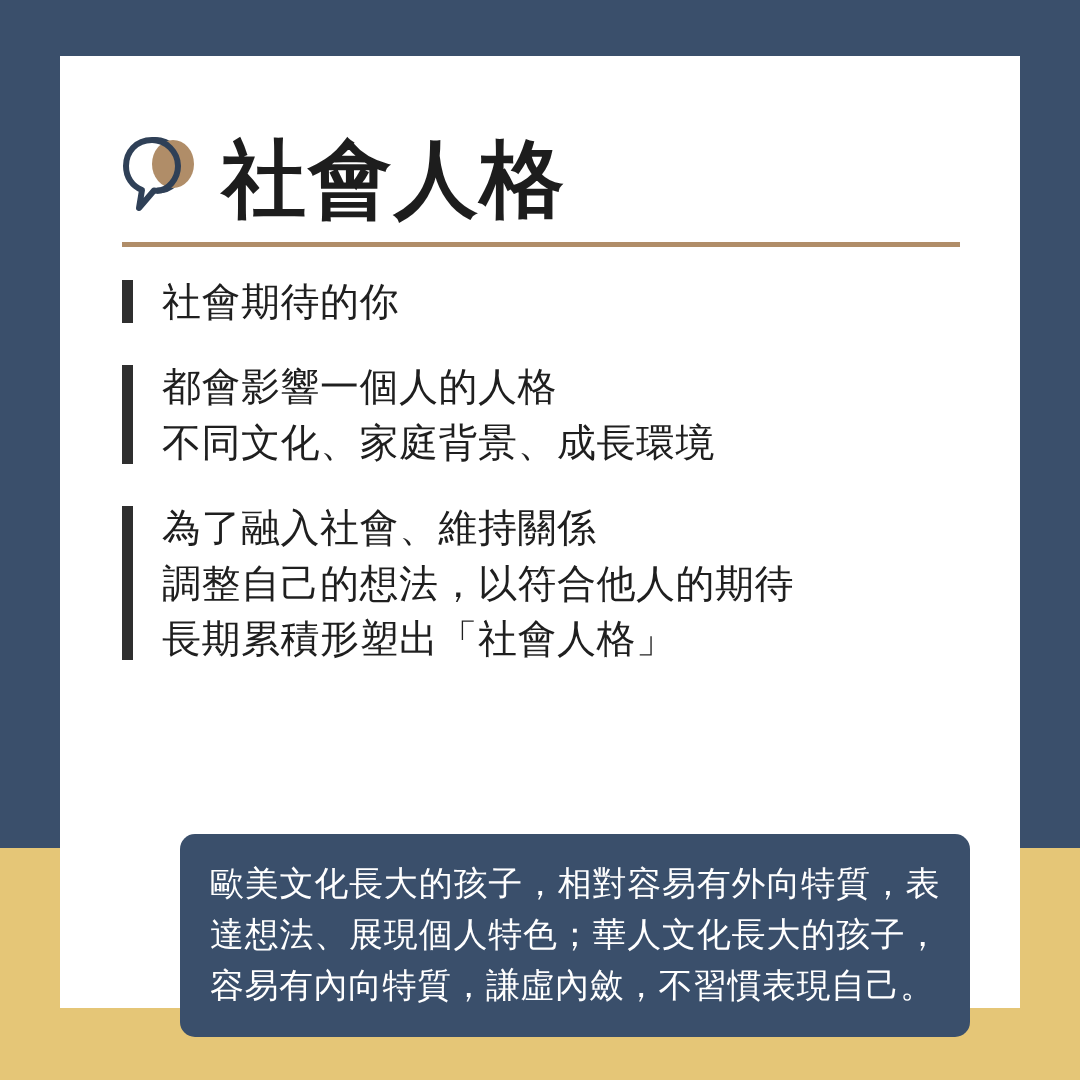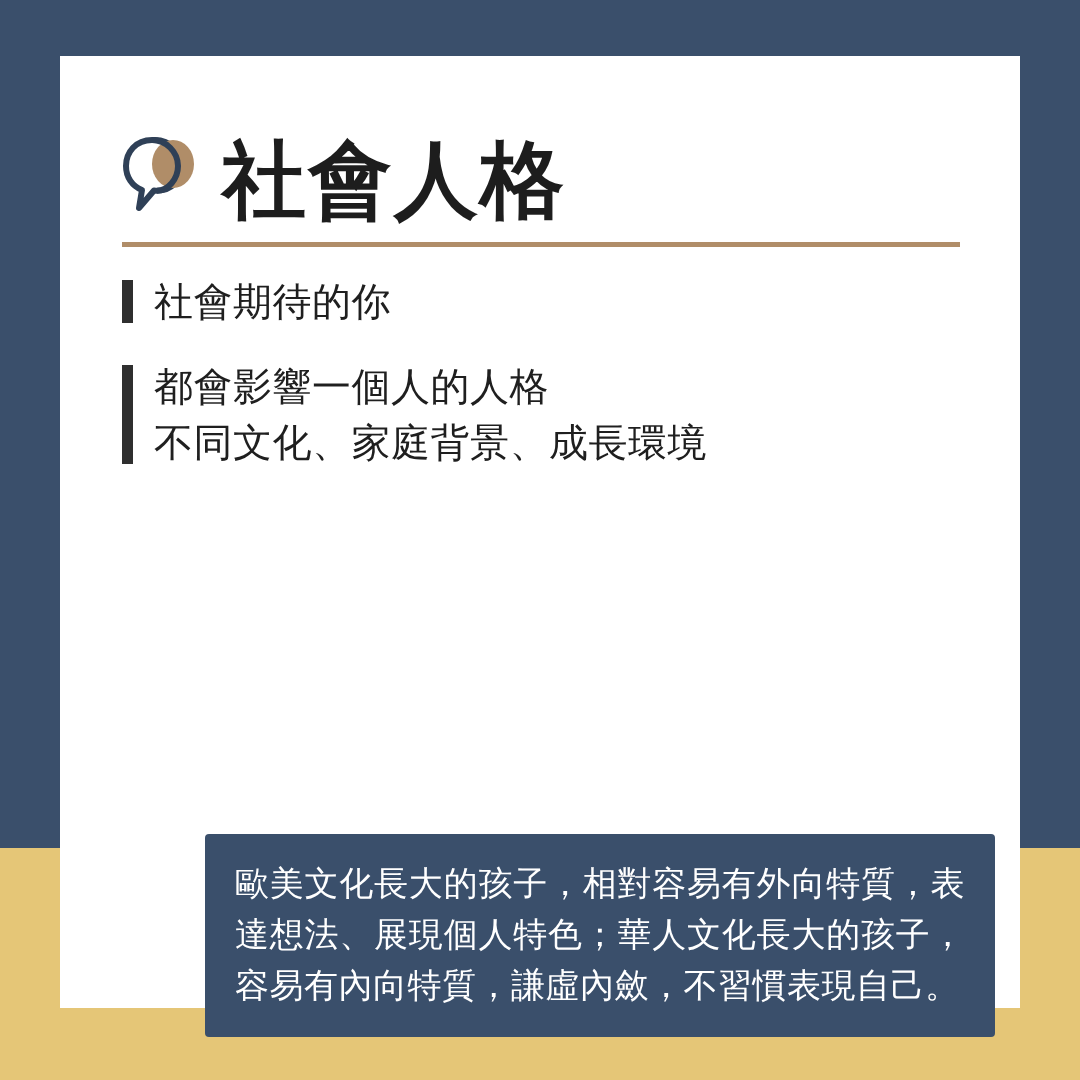--- a/index.html
+++ b/index.html
@@ -42,20 +42,21 @@
 
   
   .header {
     position: absolute;
     left: 62px;
     top: 58px;
     width: 840px;
     height: 132px;
     display: flex;
     align-items: center;
+    font-family: Liberation Serif, serif;
   }
   .logo-icon {
     position: relative;
     width: 82px;
     height: 92px;
     flex: 0 0 auto;
     margin-right: 18px;
   }
   .logo-icon svg {
     display: block;
@@ -81,21 +82,21 @@
 
   
   .blocks {
     position: absolute;
     left: 62px;
     top: 218px;
     width: 850px;
   }
   .block {
     position: relative;
-    padding-left: 32px;
+    padding-left: 40px;
     margin-bottom: 30px;
   }
   .block .bar {
     position: absolute;
     left: 0;
     top: 6px;
     bottom: 6px;
     width: 11px;
     background: #2f2f2f;
   }
@@ -103,26 +104,26 @@
     font-size: 39px;
     line-height: 1.42;
     color: #1f1f1f;
     white-space: nowrap;
     letter-spacing: 0.5px;
   }
 
   
   .note {
     position: absolute;
-    left: 145px;
+    left: 120px;
     top: 778px;
     width: 790px;
     box-sizing: border-box;
     background: #3a4f6b;
-    border-radius: 4px;
+    border-radius: 15px;
     padding: 24px 30px 26px 30px;
   }
   .note p {
     margin: 0;
     font-size: 34px;
     line-height: 1.5;
     color: #ffffff;
     letter-spacing: 0.5px;
     text-align: justify;
   }
@@ -155,20 +156,26 @@
         <div class="bar"></div>
         <div class="line">社會期待的你</div>
       </div>
 
       <div class="block">
         <div class="bar"></div>
         <div class="line">都會影響一個人的人格</div>
         <div class="line">不同文化、家庭背景、成長環境</div>
       </div>
 
+      <div class="block">
+        <div class="bar"></div>
+        <div class="line">為了融入社會、維持關係</div>
+        <div class="line">調整自己的想法，以符合他人的期待</div>
+        <div class="line">長期累積形塑出「社會人格」</div>
+      </div>
 
     </div>
 
     <div class="note">
       <p>歐美文化長大的孩子，相對容易有外向特質，表達想法、展現個人特色；華人文化長大的孩子，容易有內向特質，謙虛內斂，不習慣表現自己。</p>
     </div>
 
   </div>
 </div>
 

